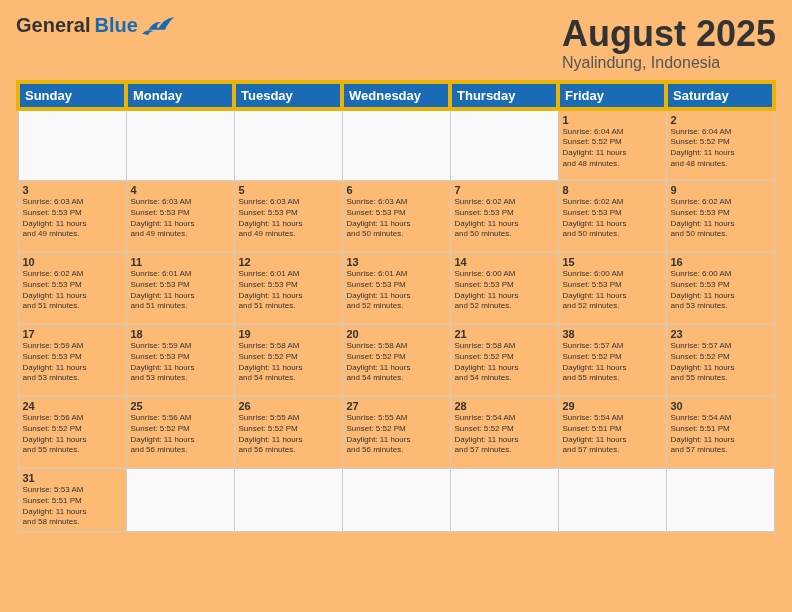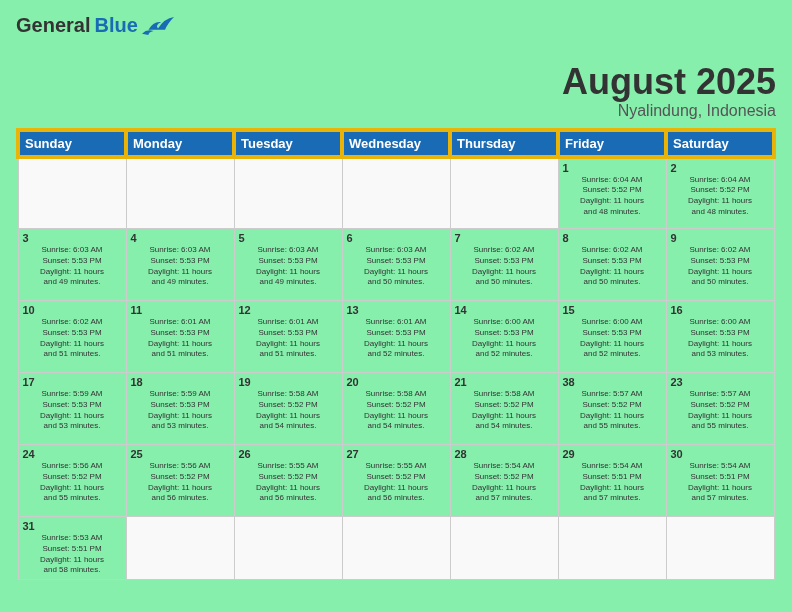--- a/index.html
+++ b/index.html
@@ -6,37 +6,35 @@
     body {
       font-family: Arial, sans-serif;
       background: #fff;
       width: 792px;
       height: 612px;
       overflow: hidden;
     }
     .page {
       width: 792px;
       height: 612px;
-      background: #86efac;
+      background: #fdba74;
       padding: 14px 16px 10px 16px;
     }
     .header {
       display: flex;
       align-items: flex-start;
       justify-content: space-between;
       margin-bottom: 8px;
     }
     .logo {
       display: flex;
       flex-direction: column;
       align-items: flex-start;
     }
     .title-block {
-      text-align: right;
-      margin-top: 48px;
     }
     .month-title {
       font-size: 36px;
       font-weight: bold;
       color: #333;
       line-height: 1.1;
     }
     .location {
       font-size: 16px;
       color: #555;
@@ -67,21 +65,20 @@
     .day-num {
       font-size: 11px;
       font-weight: bold;
       display: block;
       margin-bottom: 1px;
     }
     .cell-text {
       font-size: 8px;
       line-height: 1.35;
       color: #333;
-      text-align: center;
     }
     .empty-cell {
       background: #f9f9f9;
     }
     .last-row td {
       height: 62px;
     }
   </style>
 </head>
 <body>

